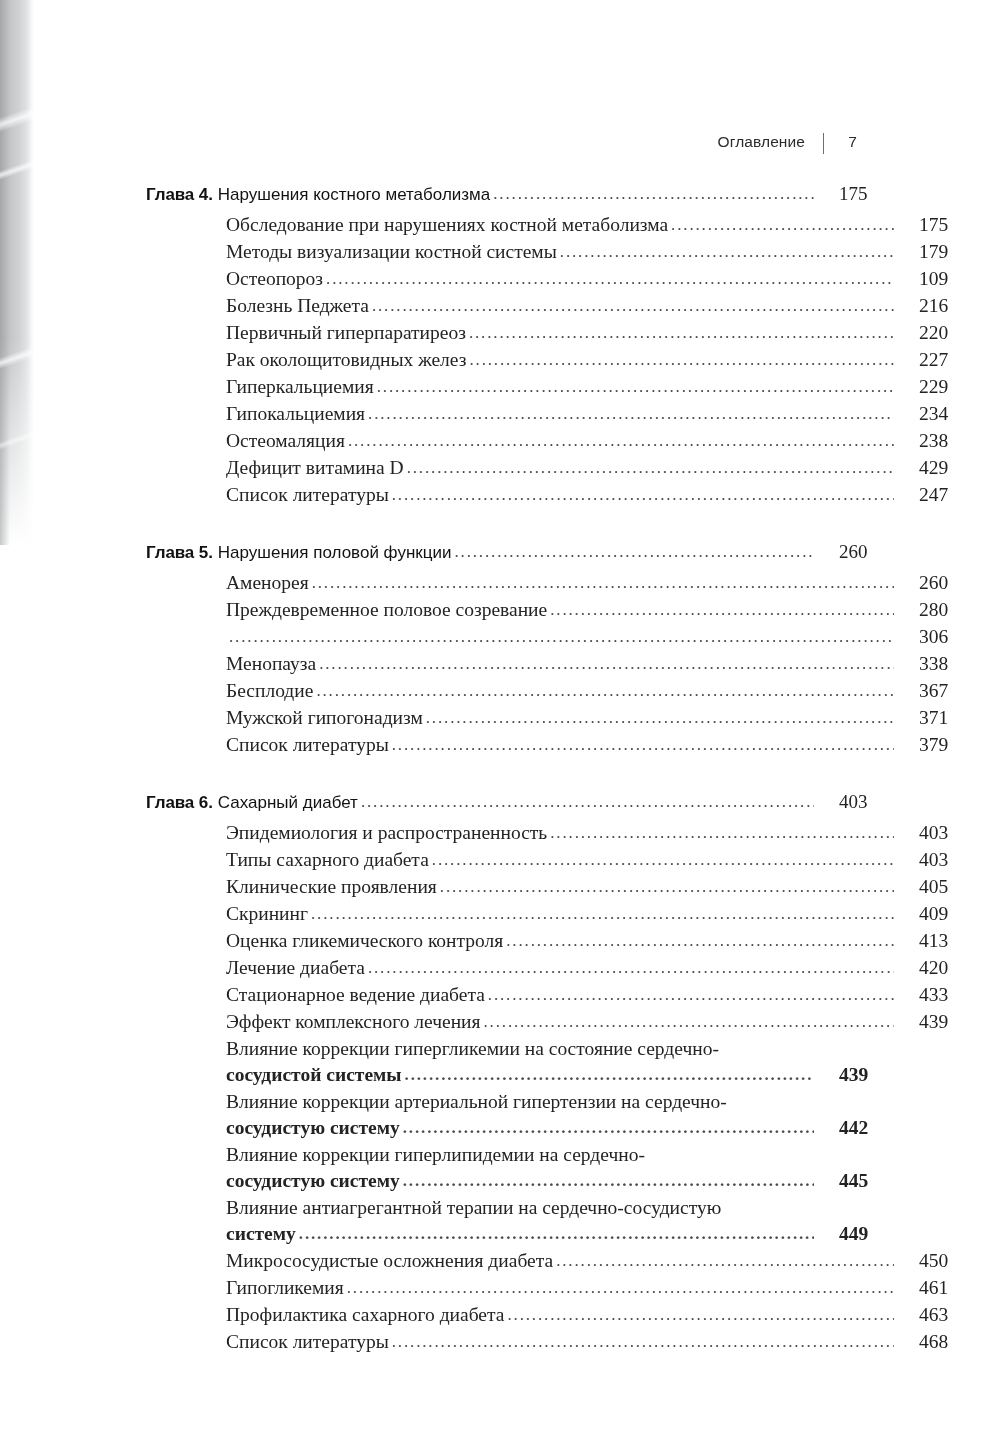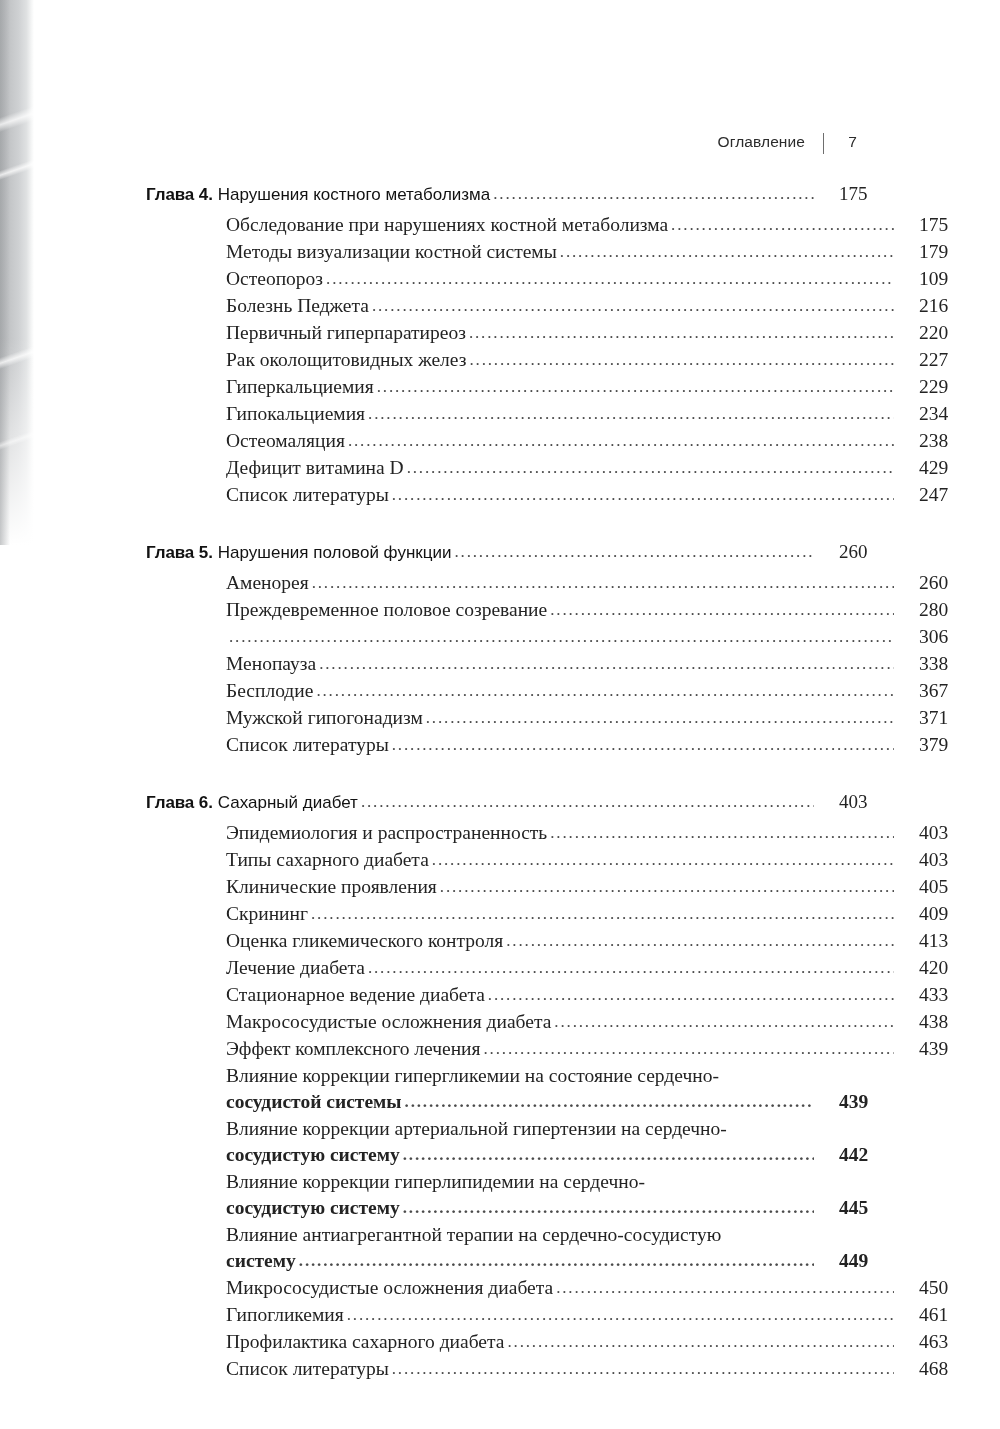--- a/index.html
+++ b/index.html
@@ -340,25 +340,20 @@
         <span class="e-title">Лечение диабета</span>
         <span class="leader"></span>
         <span class="pageno">420</span>
       </div>
       <div class="row entry">
         <span class="e-title">Стационарное ведение диабета</span>
         <span class="leader"></span>
         <span class="pageno">433</span>
       </div>
       <div class="row entry">
-        <span class="e-title">Макрососудистые осложнения диабета</span>
-        <span class="leader"></span>
-        <span class="pageno">438</span>
-      </div>
-      <div class="row entry">
         <span class="e-title">Эффект комплексного лечения</span>
         <span class="leader"></span>
         <span class="pageno">439</span>
       </div>
       <div class="entry wrap">
         <span class="wrap-first">Влияние коррекции гипергликемии на состояние сердечно-</span>
         <span class="wrap-second">
           <span class="e-title">сосудистой системы</span>
           <span class="leader"></span>
           <span class="pageno">439</span>

